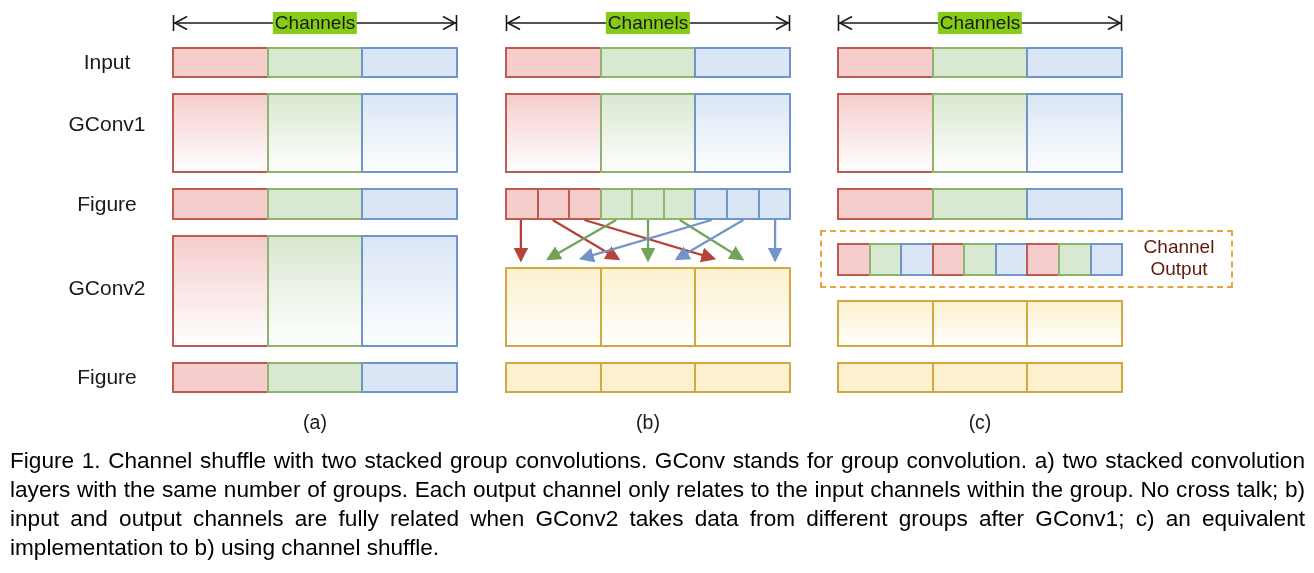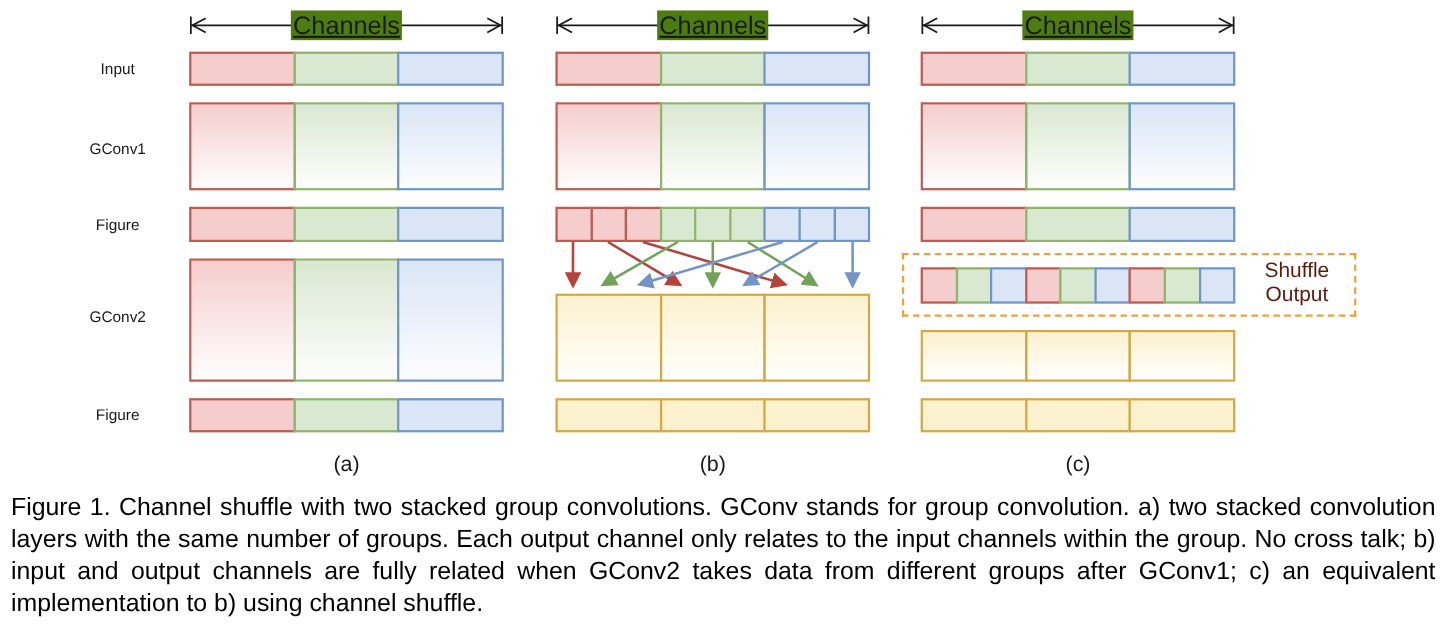--- a/index.html
+++ b/index.html
@@ -17,41 +17,41 @@
   .c-yellow{background:var(--yellow-fill);border-color:var(--yellow-border);}
   .grad .c-red{background:linear-gradient(var(--red-fill), #fefcfc 96%);}
   .grad .c-green{background:linear-gradient(var(--green-fill), #fcfdfb 96%);}
   .grad .c-blue{background:linear-gradient(var(--blue-fill), #fbfcfe 96%);}
   .grad .c-yellow{background:linear-gradient(var(--yellow-fill), #fffefa 96%);}
 
   
   .hdr{height:22px;}
   .hl{stroke:#1a1a1a;stroke-width:1.6;fill:none;}
   .hdr-label{position:absolute;left:50%;top:50%;transform:translate(-50%,-50%);
-             background:#4d7c0f;padding:0 2px;font-size:23px;white-space:nowrap;text-decoration:underline;}
-
-  
-  .row-label{left:27px;width:160px;text-align:center;font-size:14px;line-height:24px;}
+             background:#84cc16;padding:0 2px;font-size:19px;white-space:nowrap;}
+
+  
+  .row-label{left:27px;width:160px;text-align:center;font-size:21px;line-height:24px;}
   .panel-label{width:286px;text-align:center;font-size:19.5px;}
 
   
   .shuffle-box{border:2px dashed var(--shuffle-box-border);}
   .shuffle-label{color:var(--shuffle-label-text);font-size:19px;line-height:22px;
                  text-align:center;width:106px;}
 
   
   .caption{left:10px;top:446px;width:1295px;
            font-family:Liberation Sans, sans-serif;font-size:22.6px;line-height:29px;
            color:#000;text-align:justify;}
 </style>
 </head>
 <body>
 
 <div class="abs row-label" style="top:50px">Input</div>
-<div class="abs row-label" style="top:123px">GConv1</div>
+<div class="abs row-label" style="top:112px">GConv1</div>
 <div class="abs row-label" style="top:192px">Figure</div>
 <div class="abs row-label" style="top:276px">GConv2</div>
 <div class="abs row-label" style="top:365px">Figure</div>
 
 <div class="abs hdr" style="left:172px;top:12px;width:286px">
   <svg width="286" height="22" viewBox="0 0 286 22">
     <line x1="1.5" y1="3" x2="1.5" y2="19" class="hl"></line>
     <line x1="284.5" y1="3" x2="284.5" y2="19" class="hl"></line>
     <line x1="2" y1="11" x2="284" y2="11" class="hl"></line>
     <polyline points="15,4.5 3,11 15,17.5" class="hl"></polyline>
@@ -183,21 +183,21 @@
     <div class="cell c-green"></div>
     <div class="cell c-blue"></div>
     <div class="cell c-red"></div>
     <div class="cell c-green"></div>
     <div class="cell c-blue"></div>
     <div class="cell c-red"></div>
     <div class="cell c-green"></div>
     <div class="cell c-blue"></div>
   </div>
 <div class="abs shuffle-label" style="left:1126px;top:236px">
-  <div>Shuffle</div>
+  <div>Channel</div>
   <div>Output</div>
 </div>
 
 <div class="abs cells grad" style="left:837px;top:300px;width:286px;height:47px">
     <div class="cell c-yellow"></div>
     <div class="cell c-yellow"></div>
     <div class="cell c-yellow"></div>
   </div>
 <div class="abs cells" style="left:837px;top:362px;width:286px;height:31px">
     <div class="cell c-yellow"></div>

